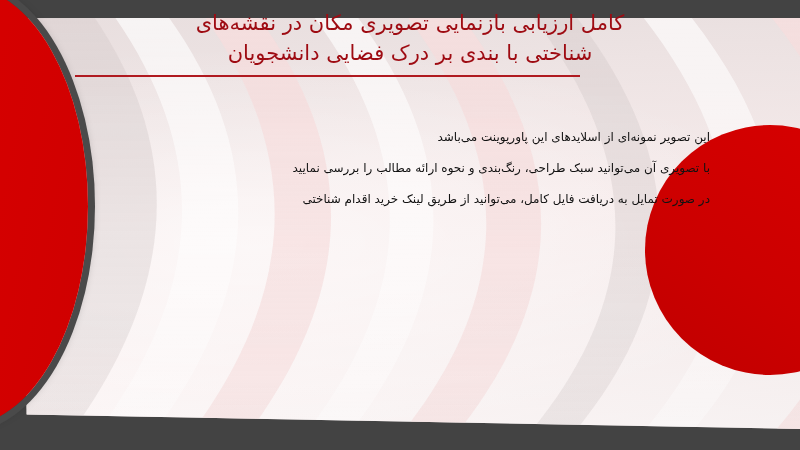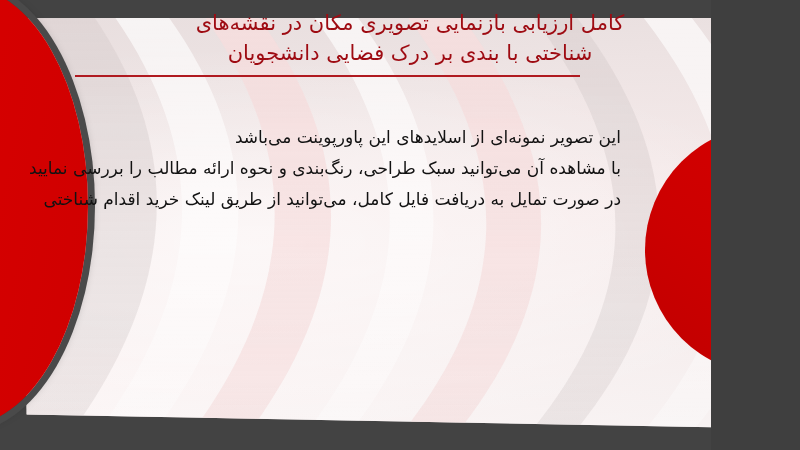--- a/index.html
+++ b/index.html
@@ -2,21 +2,21 @@
 <html><head>
 <meta charset="utf-8">
 <style>
   html, body {
     margin: 0;
     padding: 0;
     background: #3f3f3f;
   }
   #slide {
     position: relative;
-    width: 711px;
+    width: 800px;
     height: 450px;
     overflow: hidden;
     background: #434343;
     font-family: "DejaVu Sans", "Liberation Sans", sans-serif;
   }
 
   
   .canvas {
     position: absolute;
     left: 22px;
@@ -122,21 +122,21 @@
   .body-block {
     position: absolute;
     right: 90px;
     top: 122px;
     direction: rtl;
     text-align: right;
     z-index: 6;
   }
   .body-line {
     color: #121212;
-    font-size: 17px;
+    font-size: 12px;
     line-height: 31px;
     white-space: nowrap;
   }
 </style>
 </head>
 <body>
 
 <div id="slide">
 
   <div class="canvas">
@@ -184,17 +184,17 @@
   <div class="left-lens"></div>
 
   <div class="title-block">
     <div class="title-line">کامل ارزیابی بازنمایی تصویری مکان در نقشه‌های</div>
     <div class="title-line">شناختی با بندی بر درک فضایی دانشجویان</div>
   </div>
   <div class="title-rule"></div>
 
   <div class="body-block">
     <div class="body-line">این تصویر نمونه‌ای از اسلایدهای این پاورپوینت می‌باشد</div>
-    <div class="body-line">با مشاهده آن می‌توانید سبک طراحی، رنگ‌بندی و نحوه ارائه مطالب را بررسی نمایید</div>
+    <div class="body-line">با تصویری آن می‌توانید سبک طراحی، رنگ‌بندی و نحوه ارائه مطالب را بررسی نمایید</div>
     <div class="body-line">در صورت تمایل به دریافت فایل کامل، می‌توانید از طریق لینک خرید اقدام شناختی</div>
   </div>
 
 </div>
 
 </body></html>

